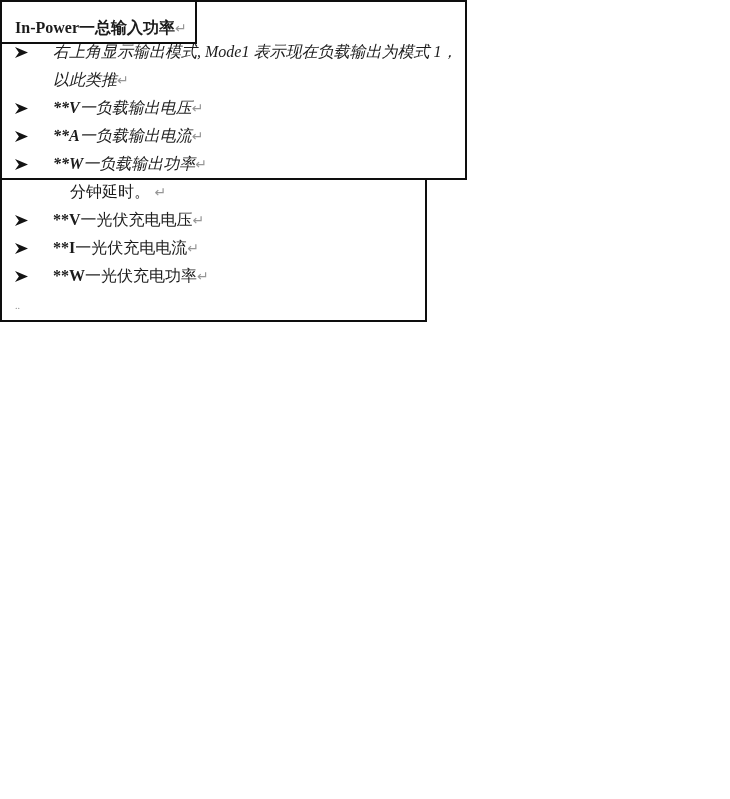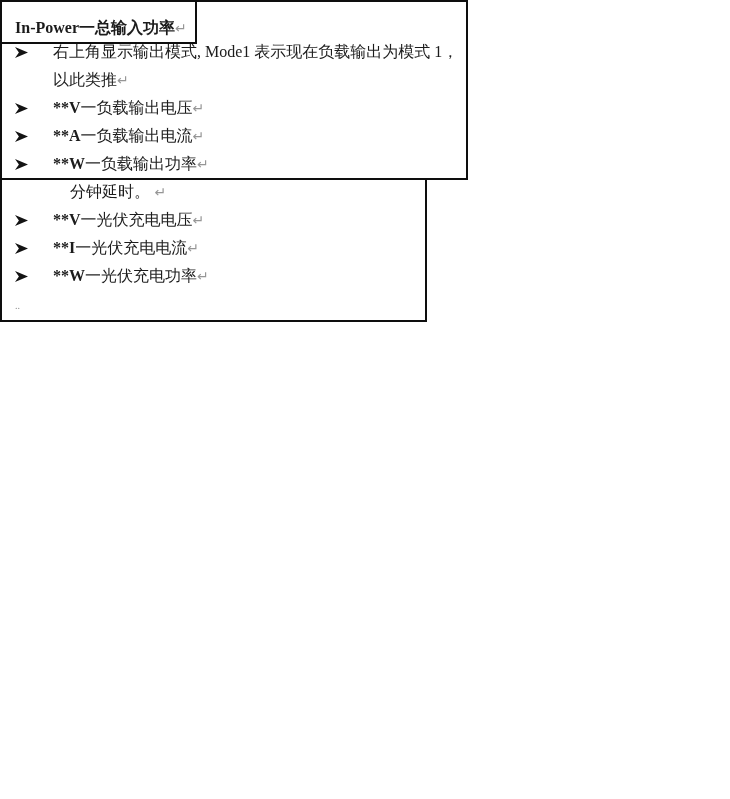--- a/index.html
+++ b/index.html
@@ -15,21 +15,21 @@
   
   .lcd{padding:8px 4px 0 13px;font-size:17px;line-height:30px;letter-spacing:.4px;}
   #lcd-bat    {left:3;  top:68;  width:212; height:73;}
   #lcd-solar  {left:3;  top:333; width:212; height:71;}
   #lcd-output {left:3;  top:584; width:212; height:72;}
   #lcd-inpower{left:3;  top:726; width:212; height:66; line-height:26px;padding-top:6px;}
   
   .info{padding:8px 8px 0 13px;font-size:16px;line-height:28px;}
   #info-bat    {left:231; top:2;   width:492; height:207;}
   #info-solar  {left:231; top:218; width:492; height:297;}
-  #info-output {left:231; top:527; width:492; height:187;}
+  #info-output {left:231; top:527; width:492; height:187;font-style:italic;}
   #info-inpower{left:231; top:722; width:492; height:73; padding-top:12px;}
 
   .line{white-space:pre;}
   .b{font-weight:bold;}
   .gray{color:#8f8f8f;}
   .ret{color:#969696;font-family:"DejaVu Sans",sans-serif;font-size:14px;}
   .u-wavy-blue{text-decoration:underline;text-decoration-style:wavy;text-decoration-color:#3a6ee0;text-decoration-thickness:1px;text-underline-offset:3px;}
   .u-dotted-blue{text-decoration:underline;text-decoration-style:dotted;text-decoration-color:#4a7fe0;text-decoration-thickness:2px;text-underline-offset:4px;}
   .u-wavy-red{text-decoration:underline;text-decoration-style:wavy;text-decoration-color:#d03030;text-decoration-thickness:1px;text-underline-offset:2px;}
 

